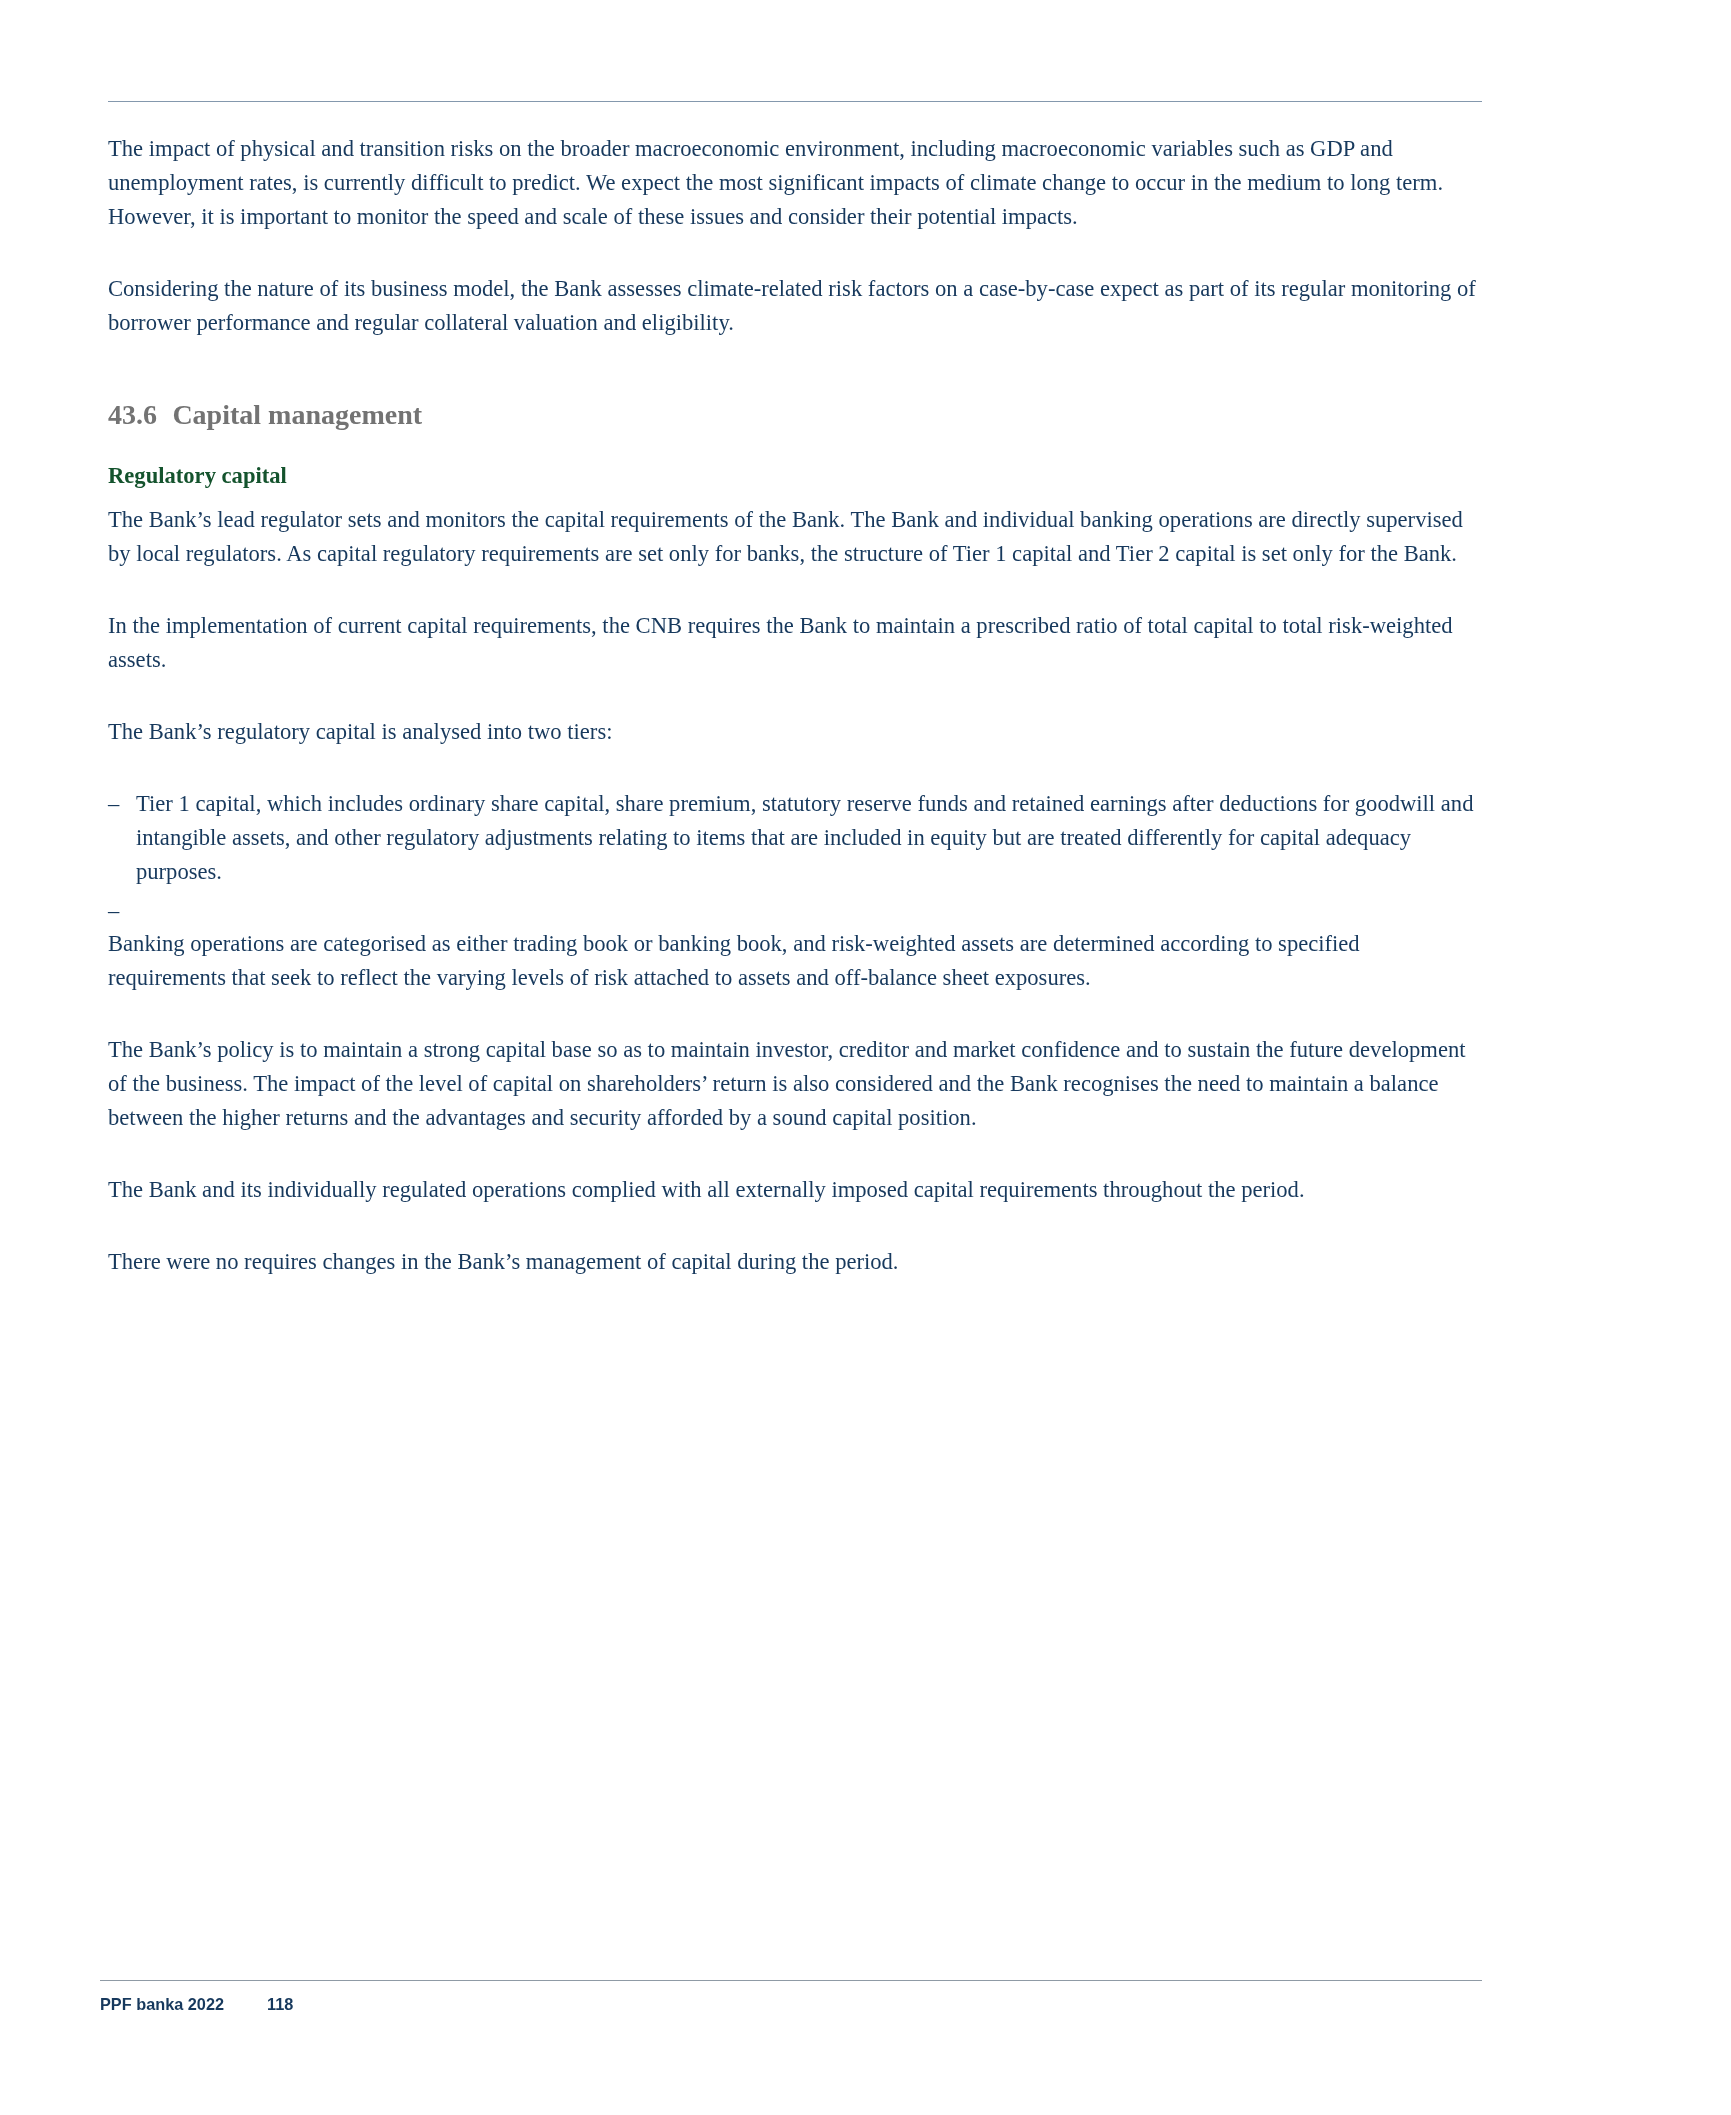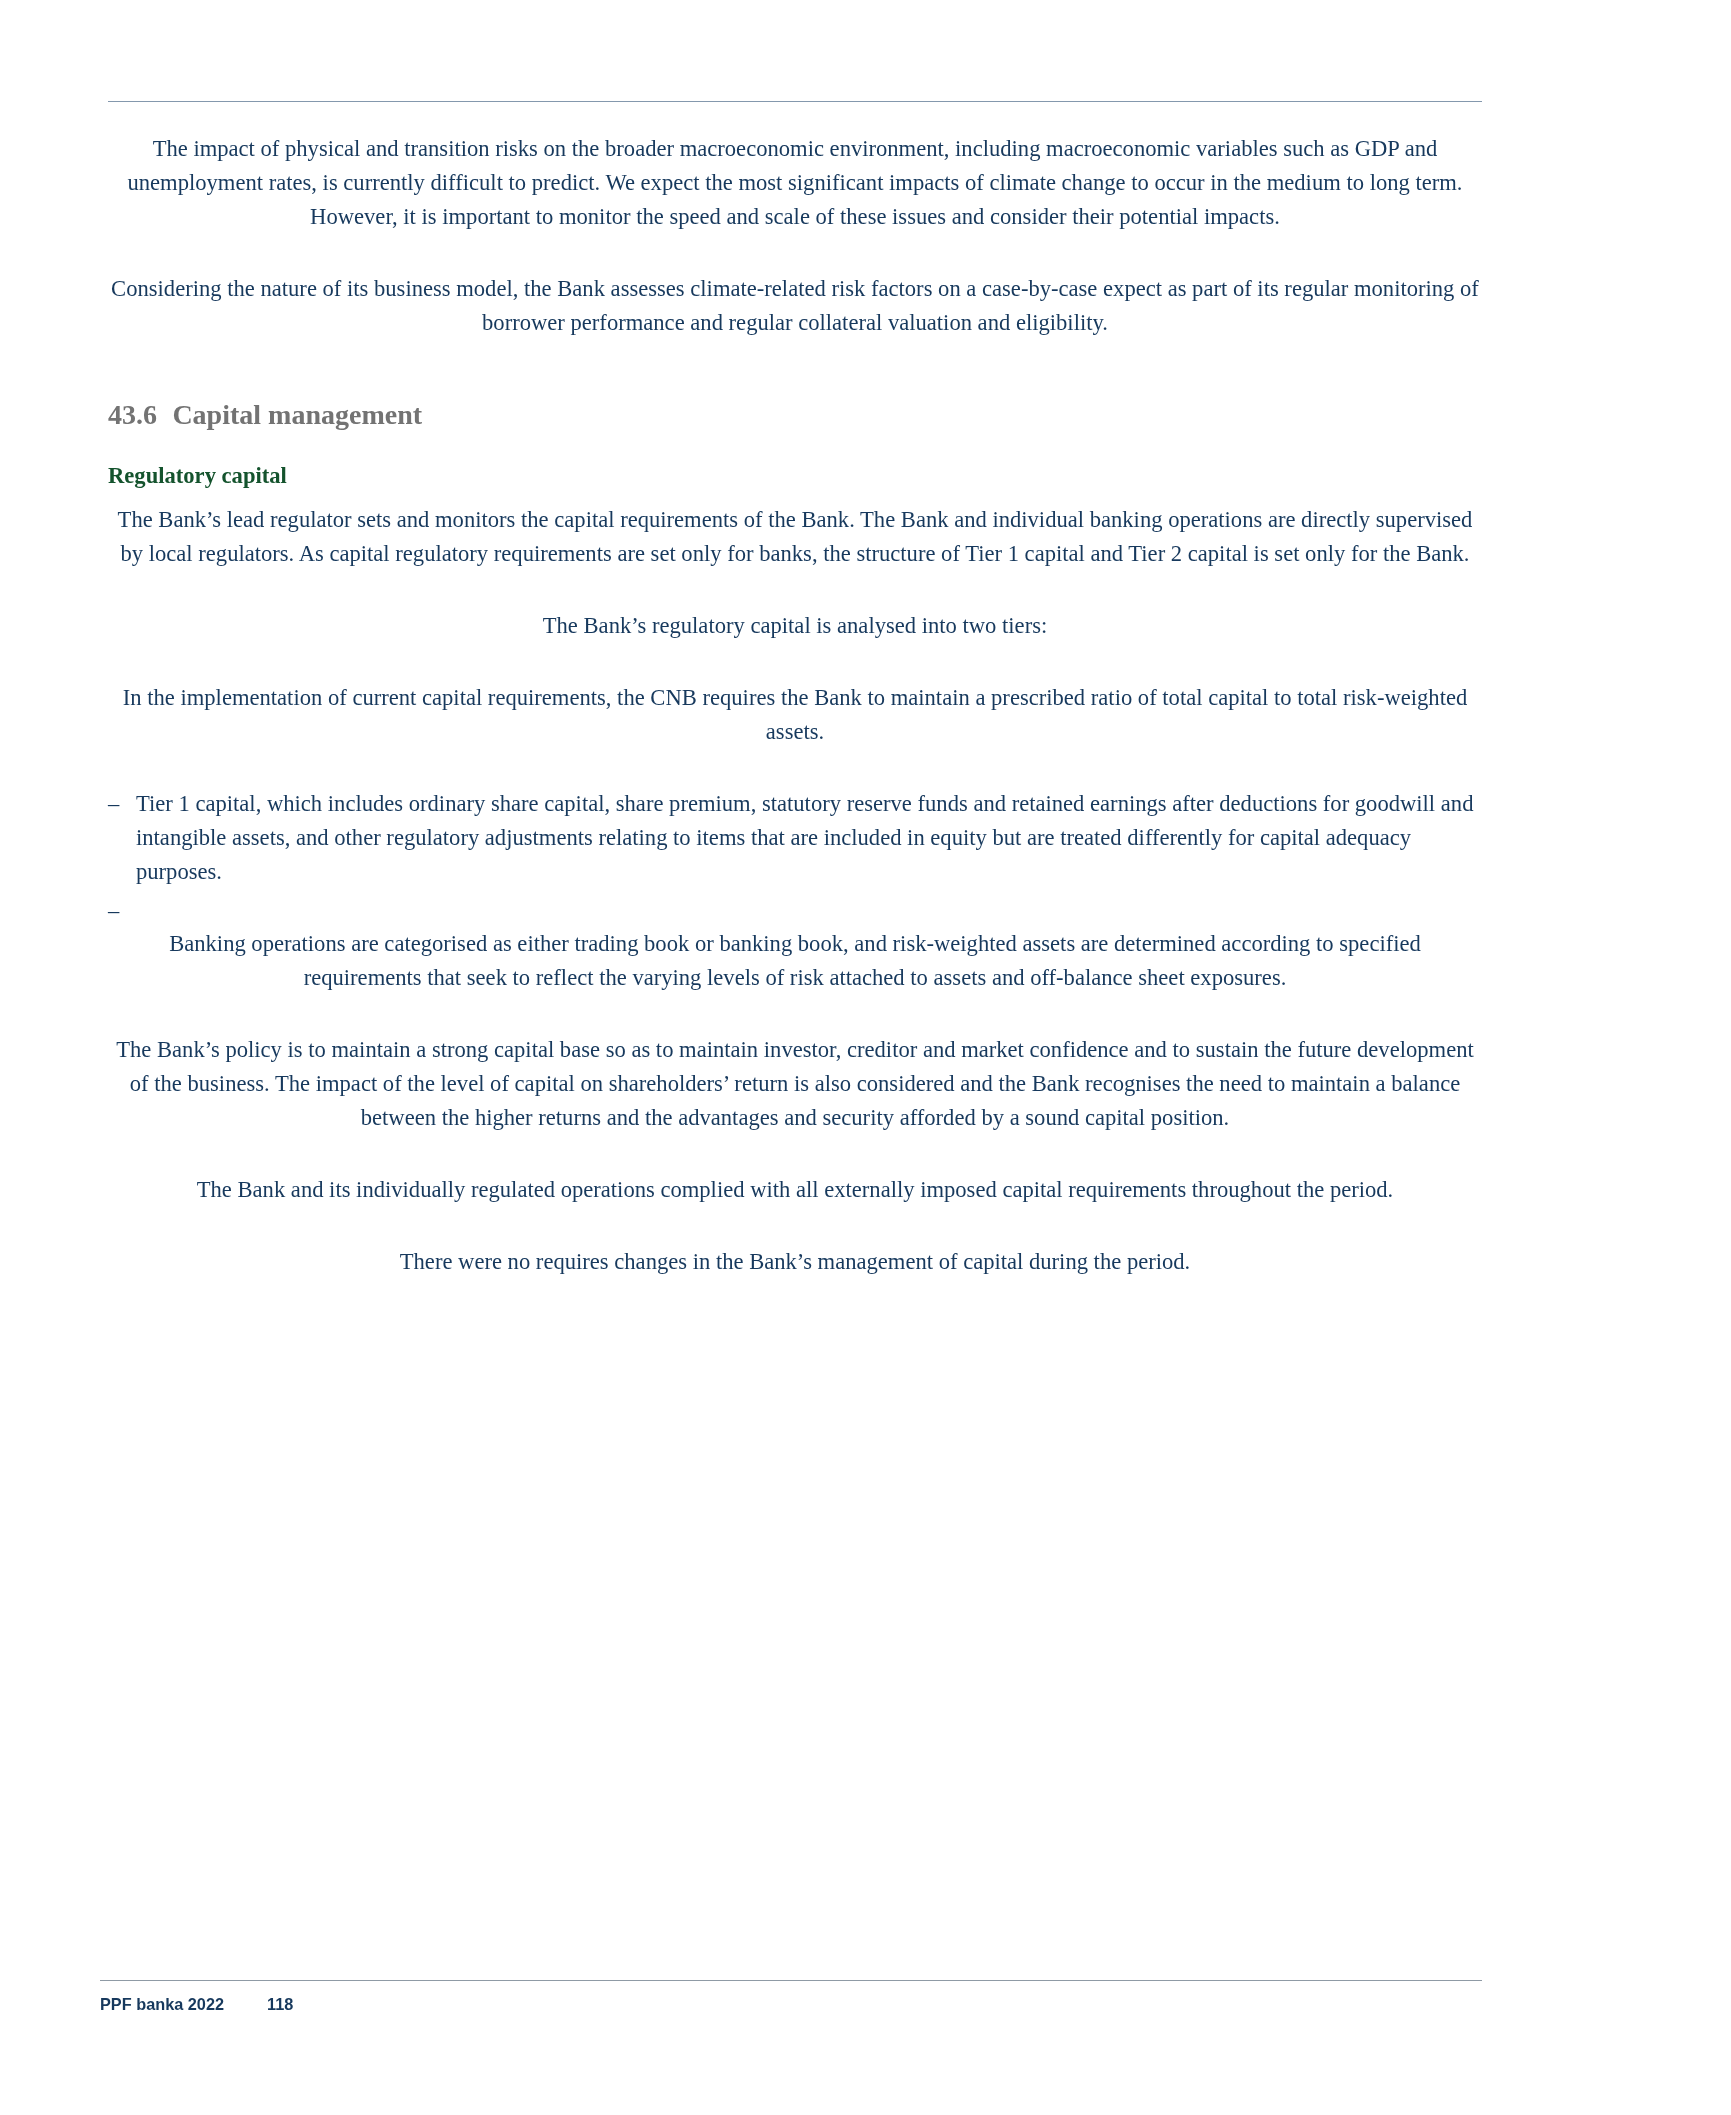--- a/index.html
+++ b/index.html
@@ -20,21 +20,20 @@
   }
   .top-rule {
     border: none;
     border-top: 1.8px solid #8498ad;
     margin: 0 0 30px 0;
   }
   .content p {
     margin: 0 0 38px 0;
     font-size: 22.6px;
     line-height: 34px;
-    text-align: center;
   }
   h2.section-heading {
     margin: 58px 0 0 0;
     font-size: 28px;
     line-height: 34px;
     font-weight: bold;
     color: #737373;
   }
   h2.section-heading .section-number { margin-right: 15.4px; }
   h3.subheading {
@@ -92,22 +91,22 @@
     <p>The impact of physical and transition risks on the broader macroeconomic environment, including macroeconomic variables such as GDP and unemployment rates, is currently difficult to predict. We expect the most significant impacts of climate change to occur in the medium to long term. However, it is important to monitor the speed and scale of these issues and consider their potential impacts.</p>
     <p>Considering the nature of its business model, the Bank assesses climate-related risk factors on a case-by-case expect as part of its regular monitoring of borrower performance and regular collateral valuation and eligibility.</p>
 
     <h2 class="section-heading">
       <span class="section-number">43.6</span><span class="section-title">Capital management</span>
     </h2>
 
     <h3 class="subheading">Regulatory capital</h3>
 
     <p class="no-top">The Bank’s lead regulator sets and monitors the capital requirements of the Bank. The Bank and individual banking operations are directly supervised by local regulators. As capital regulatory requirements are set only for banks, the structure of Tier 1 capital and Tier 2 capital is set only for the Bank.</p>
+    <p>In the implementation of current capital requirements, the CNB requires the Bank to maintain a prescribed ratio of total capital to total risk-weighted assets.</p>
     <p>The Bank’s regulatory capital is analysed into two tiers:</p>
-    <p>In the implementation of current capital requirements, the CNB requires the Bank to maintain a prescribed ratio of total capital to total risk-weighted assets.</p>
 
     <ul class="dash-list">
       <li>
         <span class="dash-marker">–</span>
         <span class="li-text">Tier 1 capital, which includes ordinary share capital, share premium, statutory reserve funds and retained earnings after deductions for goodwill and intangible assets, and other regulatory adjustments relating to items that are included in equity but are treated differently for capital adequacy purposes.</span>
       </li>
       <li>
         <span class="dash-marker">–</span>
       </li>
     </ul>

